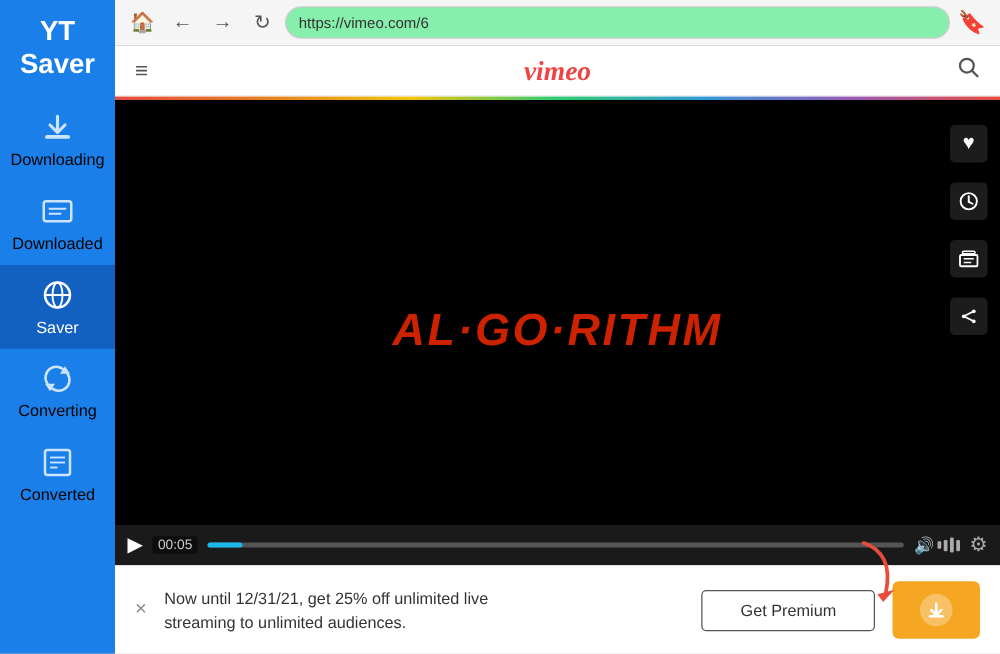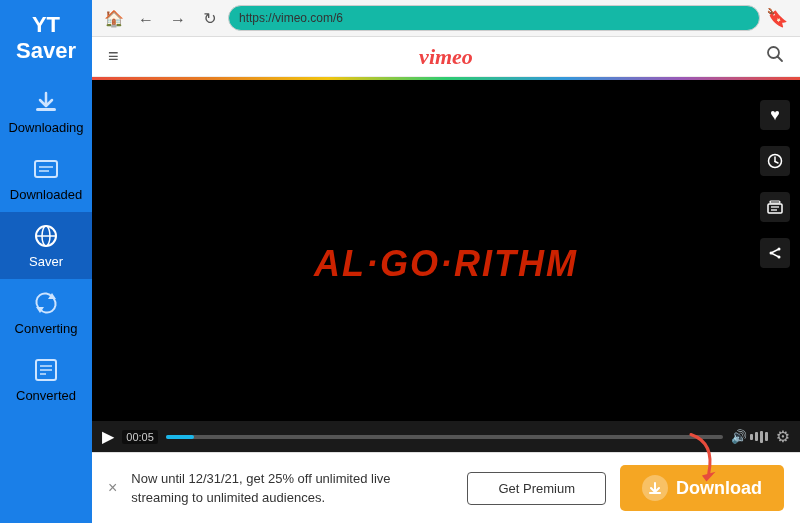--- a/index.html
+++ b/index.html
@@ -70,21 +70,21 @@
       font-size: 16px;
       color: #555;
     }
     #url-bar {
       flex: 1;
       height: 26px;
       border: 1px solid #ccc;
       border-radius: 13px;
       padding: 0 10px;
       font-size: 12px;
-      background: #14b8a6;
+      background: #86efac;
       color: #333;
       outline: none;
     }
     #bookmark-btn {
       width: 28px; height: 28px;
       display: flex; align-items: center; justify-content: center;
       cursor: pointer; font-size: 18px; color: #1a7fe8;
     }
 
     
@@ -431,18 +431,17 @@
           <polygon points="35,35 45,25 42,38" fill="#e74c3c"></polygon>
         </svg>
       </div>
       <button id="download-btn">
         <div id="download-icon-circle">
           <svg width="14" height="14" viewBox="0 0 14 14" fill="none">
             <path d="M7 2 L7 10 M3 7 L7 11 L11 7" stroke="#fff" stroke-width="2" stroke-linecap="round" stroke-linejoin="round"></path>
             <line x1="2" y1="12" x2="12" y2="12" stroke="#fff" stroke-width="2" stroke-linecap="round"></line>
           </svg>
         </div>
-        <span>Download</span>
       </button>
     </div>
   </div>
 
 </div>
 
 </body></html>

